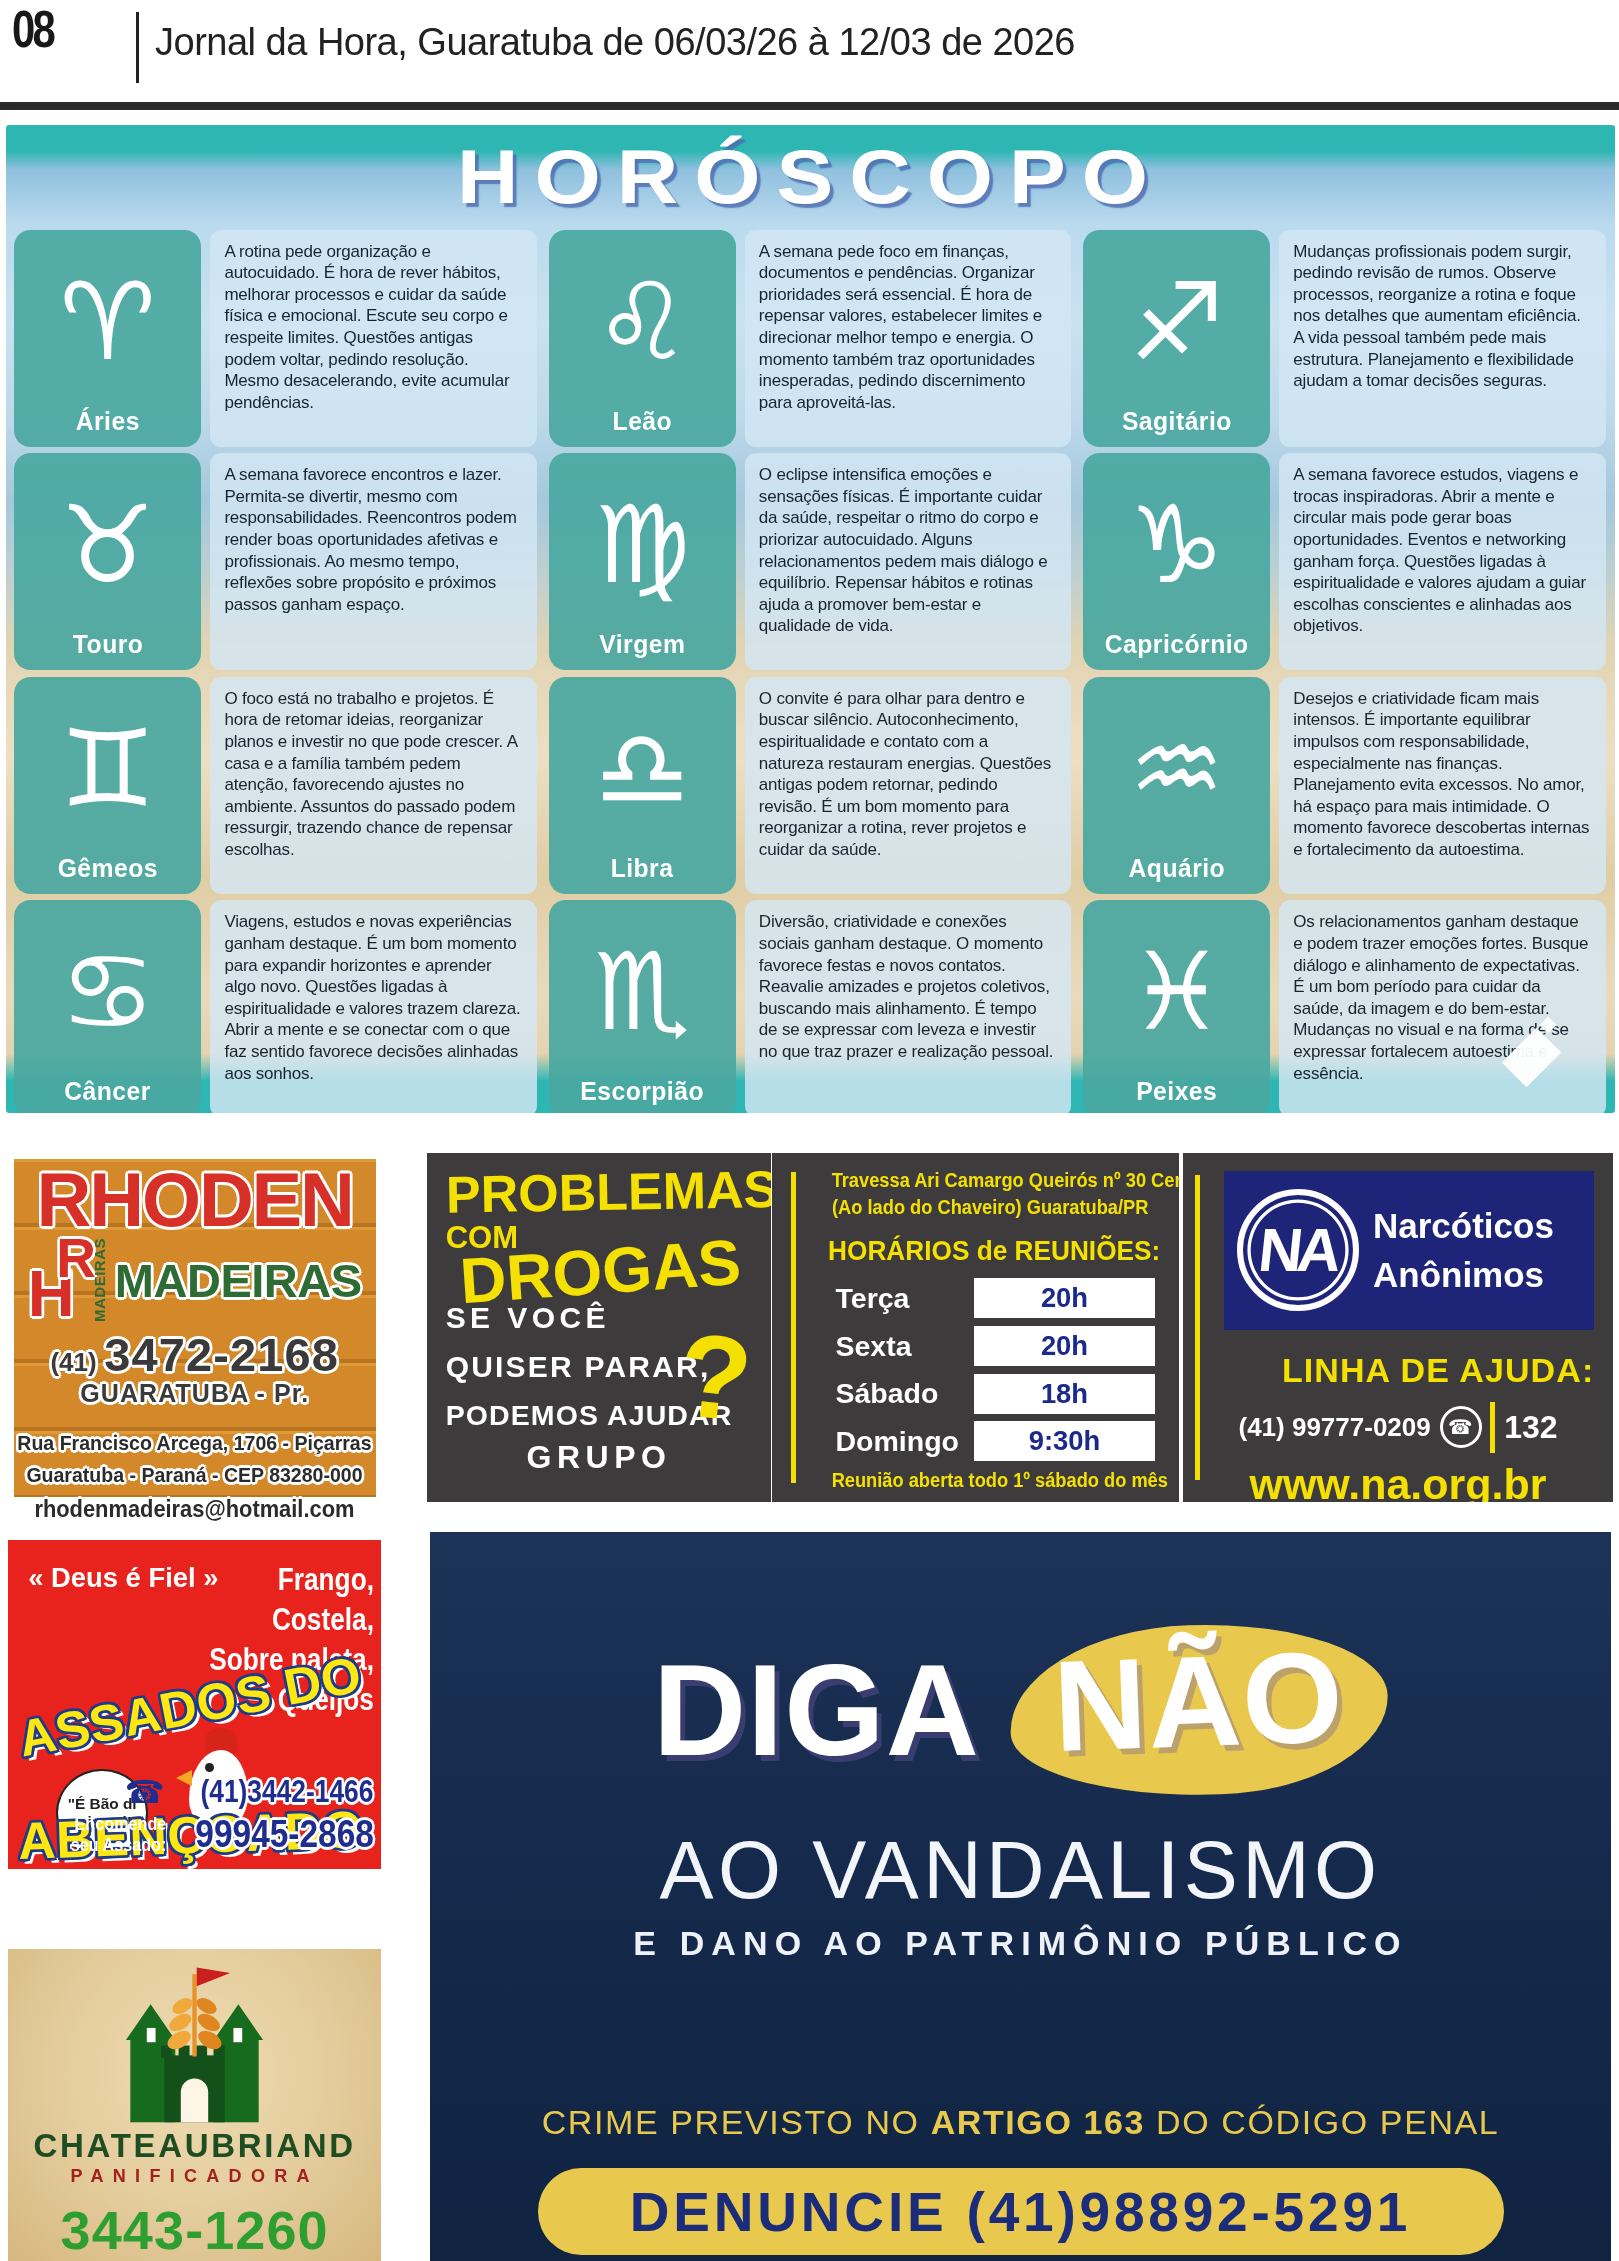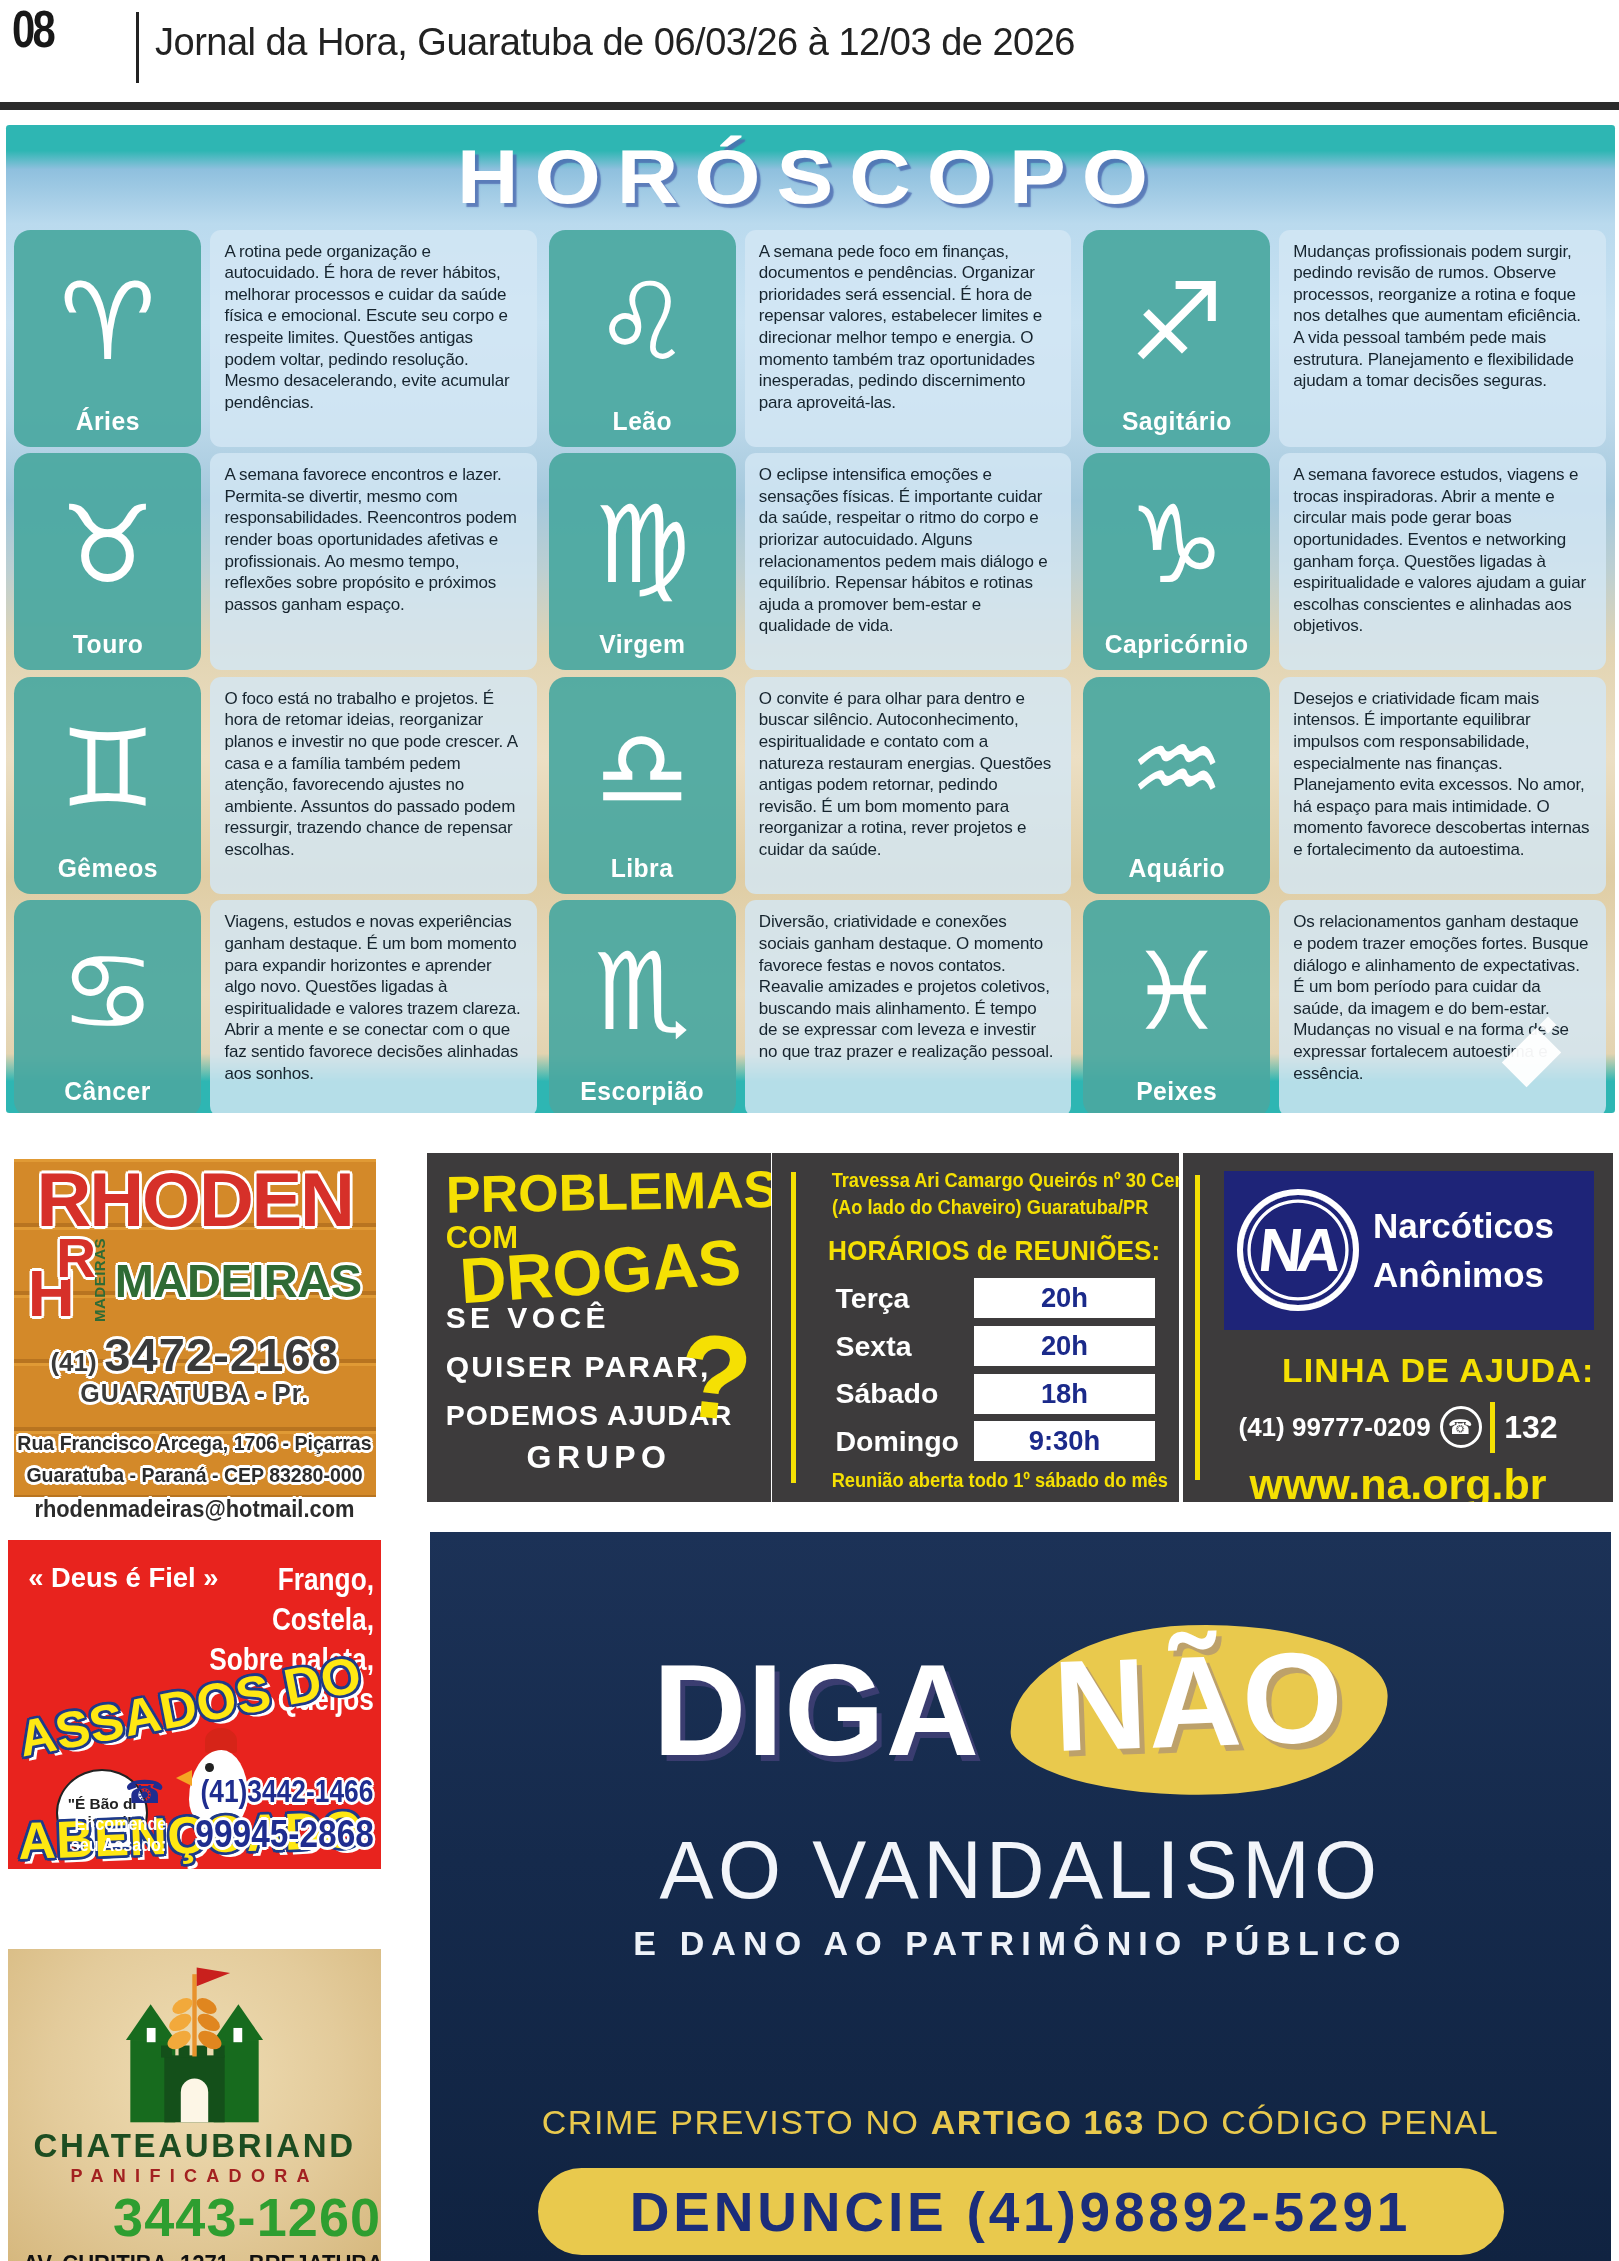--- a/index.html
+++ b/index.html
@@ -107,21 +107,21 @@
   .as-phone1{color:#1f2d8f;font-size:31px;font-weight:900;white-space:nowrap;transform:scaleX(.85);transform-origin:right center;}
   .as-row2{display:flex;align-items:center;gap:4.4px;margin-top:2px;}
   .as-order{color:#fff;font-size:18px;font-weight:900;text-align:right;line-height:1.15;transform:scaleX(.9);transform-origin:right center;}
   .as-phone2{color:#1f2d8f;font-size:38px;font-weight:900;white-space:nowrap;transform:scaleX(.88);transform-origin:right center;}
 
   
   .ad-chateau{position:absolute;left:8.2px;top:1949px;width:373px;height:312px;background:radial-gradient(ellipse at 50% 40%,#efddb4 0%,#e3cb9b 55%,#d6b87e 100%);text-align:center;overflow:hidden;}
   .castle{margin-top:14.3px;}
   .ch-name{font-size:33px;font-weight:900;color:#1d4d21;letter-spacing:2.7px;margin-top:-3.3px;}
   .ch-sub{font-size:18px;font-weight:700;color:#a32020;letter-spacing:9.3px;margin-top:1.1px;}
-  .ch-phone{font-size:54px;font-weight:900;color:#2e9e30;letter-spacing:1.1px;margin-top:3px;line-height:1;text-align:right;}
+  .ch-phone{font-size:54px;font-weight:900;color:#2e9e30;letter-spacing:1.1px;margin-top:16px;line-height:1;}
   .ch-addr{font-size:24px;font-weight:900;color:#111;margin-top:5.5px;white-space:nowrap;transform:scaleX(.92);transform-origin:center;}
 
   
   .ad-vandal{position:absolute;left:430px;top:1532px;width:1181px;height:730px;background:linear-gradient(180deg,#1c3257 0%,#152a4c 45%,#102341 100%);text-align:center;color:#fff;overflow:hidden;}
   .v-title{margin-top:93px;display:flex;align-items:center;justify-content:center;gap:30px;}
   .v-t1{font-size:129px;font-weight:900;letter-spacing:1.1px;text-shadow:5px 6px 0 rgba(110,85,160,.4);}
   .v-t2{font-size:129px;font-weight:900;letter-spacing:1.1px;color:#fff;background:#e9c94d;padding:2.2px 44px 20px;border-radius:48% 52% 45% 55%/60% 45% 55% 40%;transform:rotate(-2deg);text-shadow:5px 6px 0 rgba(110,85,160,.35);}
   .v-sub{margin-top:28.5px;font-size:81px;font-weight:400;letter-spacing:4.4px;color:#f2f5fa;}
   .v-sub2{margin-top:7.7px;font-size:34px;font-weight:700;letter-spacing:7.1px;color:#eef2f8;}
   .v-law{margin-top:140px;font-size:34px;color:#e9c94d;letter-spacing:1.6px;}

